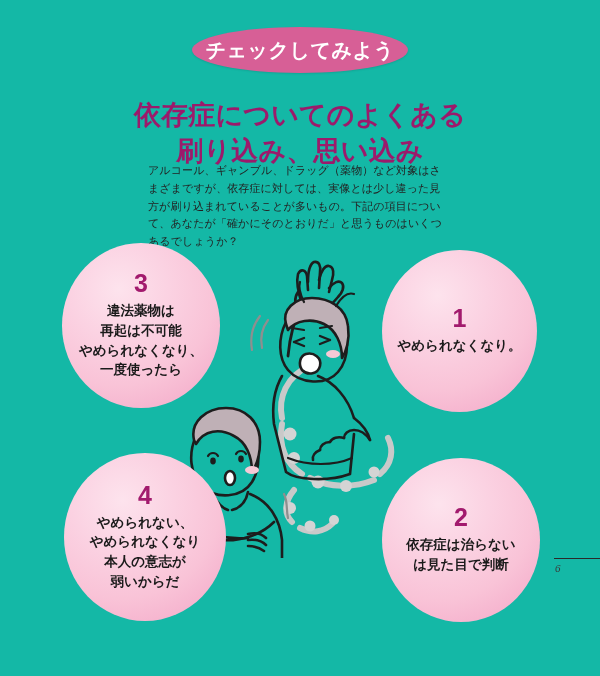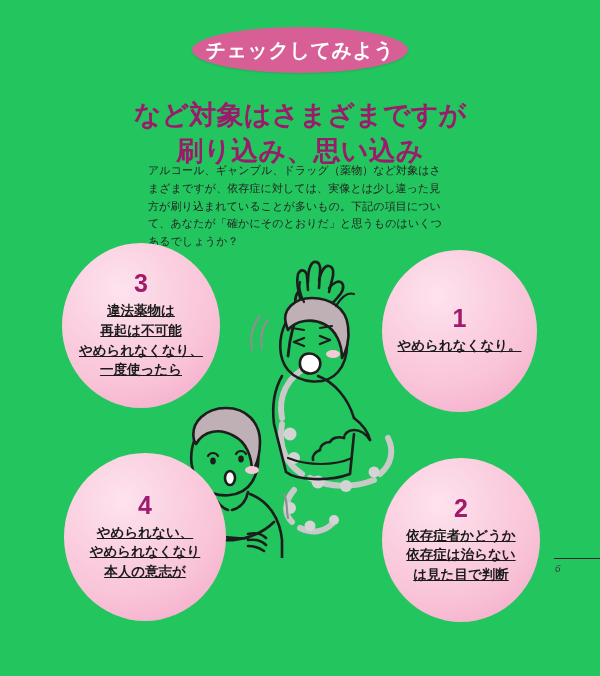--- a/index.html
+++ b/index.html
@@ -13,21 +13,21 @@
     height: 676px;
     position: relative;
     overflow: hidden;
     font-family: "Liberation Serif", "DejaVu Serif", serif;
     -webkit-font-smoothing: antialiased;
   }
 
   #page {
     position: absolute;
     inset: 0;
-    background: #22c55e;
+    background: #14b8a6;
   }
 
   
   .badge {
     position: absolute;
     left: 192px;
     top: 27px;
     width: 216px;
     height: 46px;
     border-radius: 50% / 50%;
@@ -116,21 +116,21 @@
     line-height: 1;
     margin-bottom: 5px;
   }
   .bubble-lines {
     color: #1a1a1a;
     font-family: "Liberation Serif", "DejaVu Serif", serif;
     font-weight: bold;
     font-size: 13.5px;
     line-height: 1.45;
   }
-  .bubble-lines span { display: block; white-space: nowrap; text-decoration: underline; }
+  .bubble-lines span { display: block; white-space: nowrap; }
 
   
   .folio {
     position: absolute;
     right: 0;
     top: 558px;
     width: 48px;
     text-align: left;
   }
   .folio-rule {
@@ -151,21 +151,21 @@
 </head>
 <body>
 
 <div id="page">
 
   <div class="badge">
     <span class="badge-text">チェックしてみよう</span>
   </div>
 
   <h1 class="title">
-    <span class="title-line">など対象はさまざまですが</span>
+    <span class="title-line">依存症についてのよくある</span>
     <span class="title-line">刷り込み、思い込み</span>
   </h1>
 
   <p class="lead">アルコール、ギャンブル、ドラッグ（薬物）など対象はさまざまですが、依存症に対しては、実像とは少し違った見方が刷り込まれていることが多いもの。下記の項目について、あなたが「確かにそのとおりだ」と思うものはいくつあるでしょうか？</p>
 
   <div class="illustration">
     <svg viewBox="0 0 250 300" width="250" height="300">
       <g fill="none" stroke="#1d1d1d" stroke-width="2.6" stroke-linecap="round" stroke-linejoin="round">
 
         <g stroke="#c9c9c9" stroke-width="6" fill="none">
@@ -288,27 +288,27 @@
       <span>やめられなくなり。</span>
     </div>
   </div>
 
   <div class="bubble b4">
     <div class="bubble-num">4</div>
     <div class="bubble-lines">
       <span>やめられない、</span>
       <span>やめられなくなり</span>
       <span>本人の意志が</span>
+      <span>弱いからだ</span>
     </div>
   </div>
 
   <div class="bubble b2">
     <div class="bubble-num">2</div>
     <div class="bubble-lines">
-      <span>依存症者かどうか</span>
       <span>依存症は治らない</span>
       <span>は見た目で判断</span>
     </div>
   </div>
 
   <div class="folio">
     <div class="folio-rule"></div>
     <span class="folio-num">6</span>
   </div>
 

